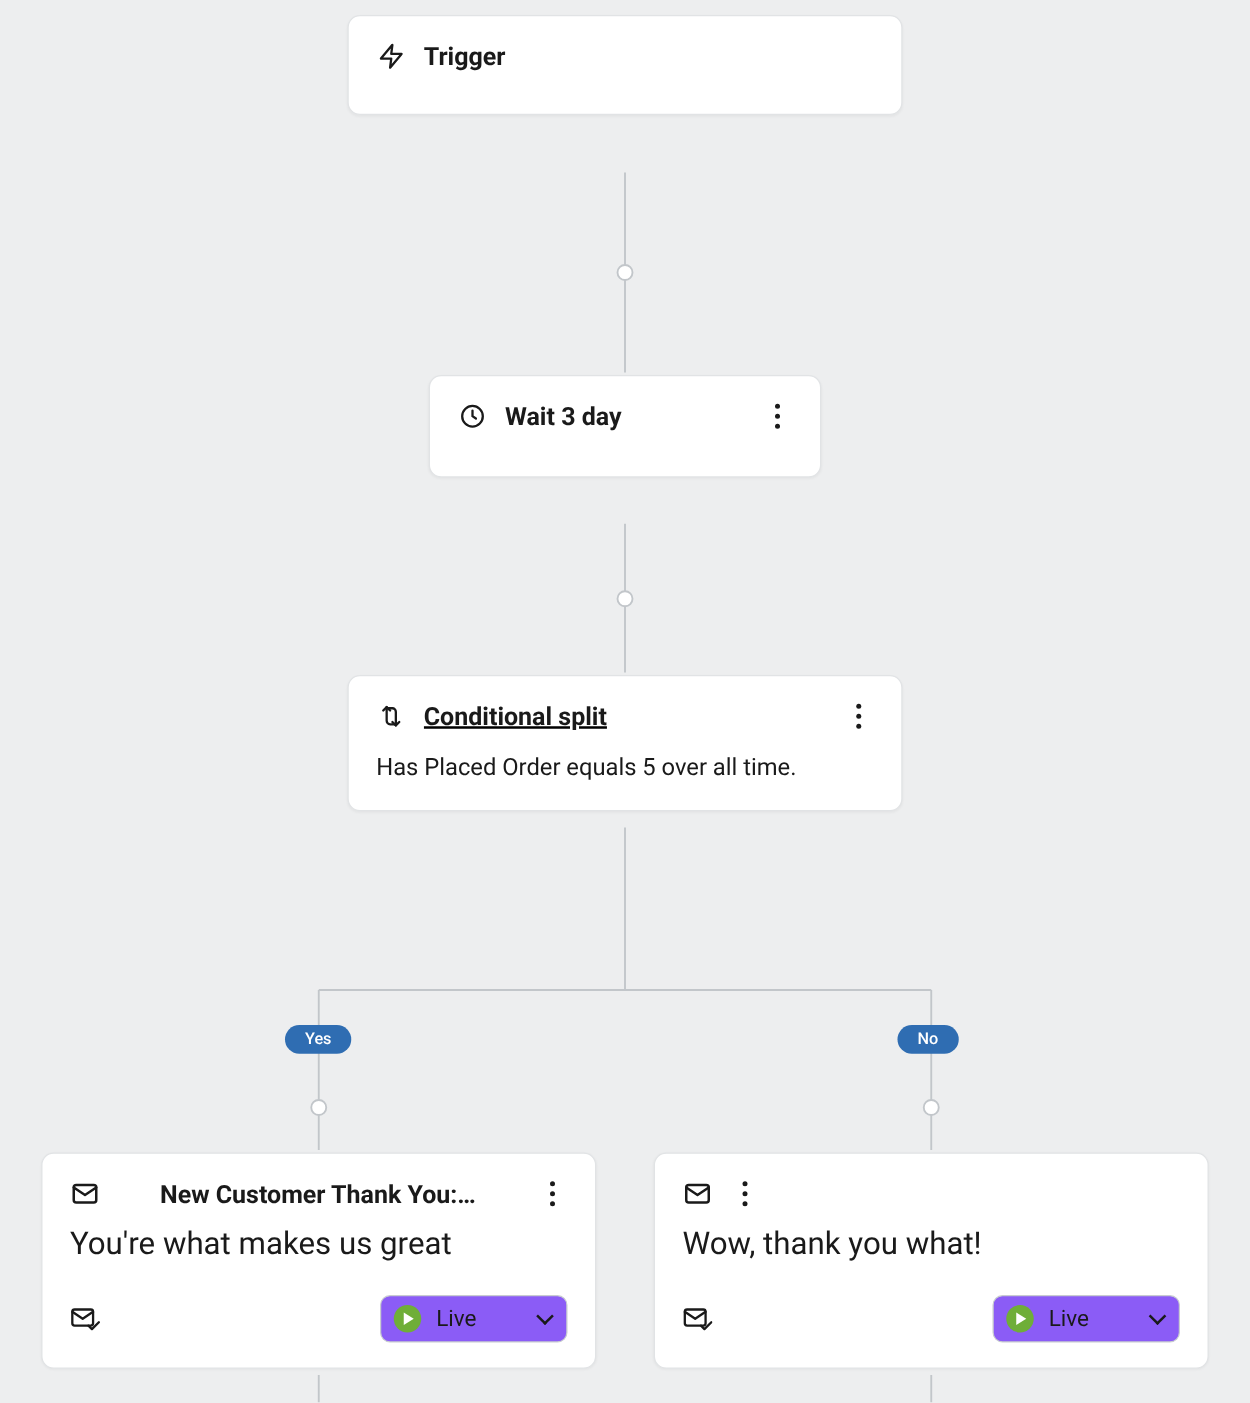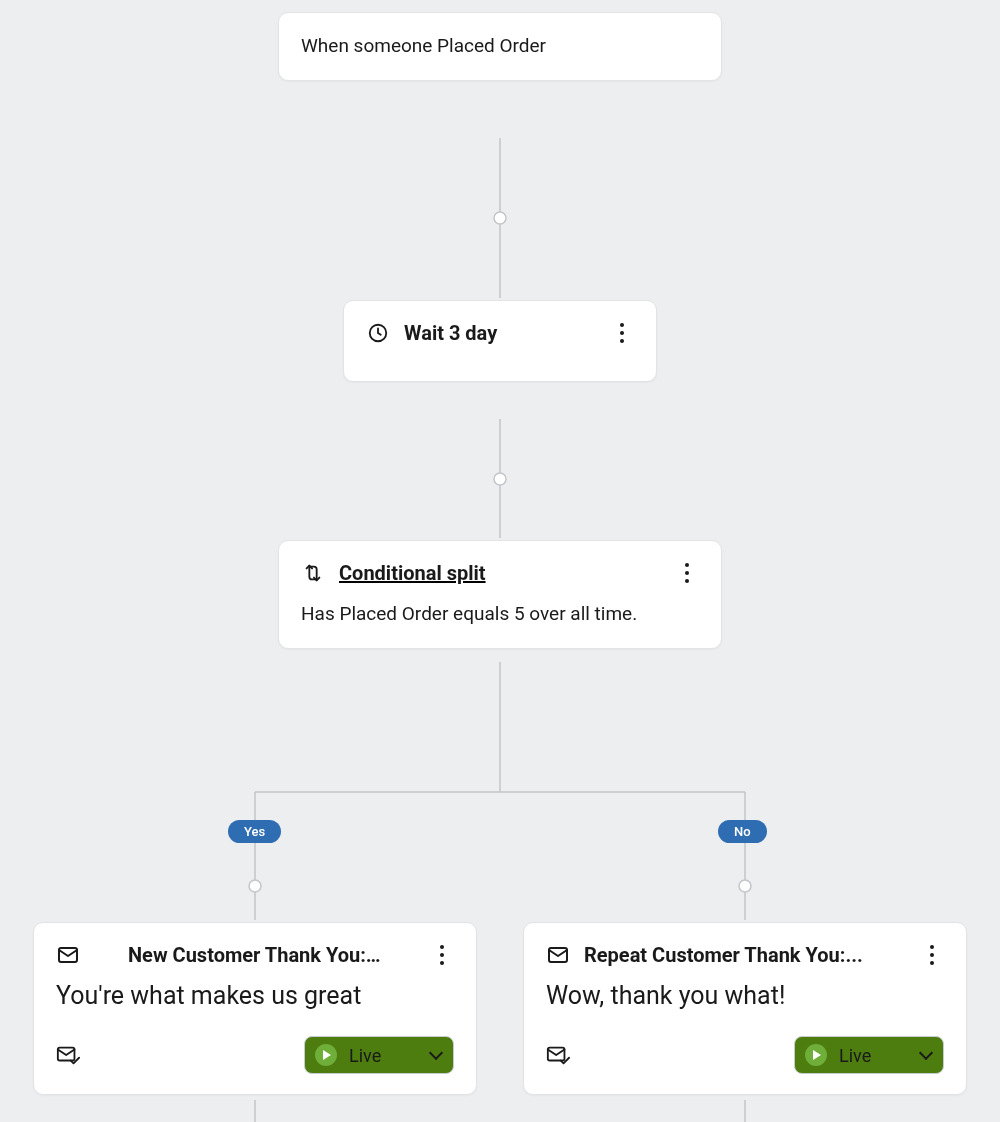--- a/index.html
+++ b/index.html
@@ -77,21 +77,21 @@
     justify-content: space-between;
     margin-top: 26px;
   }
   .status-btn {
     display: flex;
     align-items: center;
     gap: 12px;
     border: 1px solid #c8ccd0;
     border-radius: 8px;
     padding: 7px 12px 7px 10px;
-    background: #4d7c0f;
+    background: #8b5cf6;
     cursor: pointer;
     min-width: 150px;
   }
   .status-play {
     width: 22px; height: 22px; border-radius: 50%;
     background: #6fae38;
     display: flex; align-items: center; justify-content: center;
   }
   .status-play::after {
     content: "";
@@ -134,21 +134,28 @@
   <line x1="255" y1="792" x2="255" y2="920" stroke="#c2c6ca" stroke-width="1.5"></line>
   <line x1="745" y1="792" x2="745" y2="920" stroke="#c2c6ca" stroke-width="1.5"></line>
   <circle cx="255" cy="886" r="6" fill="#fff" stroke="#c2c6ca" stroke-width="1.5"></circle>
   <circle cx="745" cy="886" r="6" fill="#fff" stroke="#c2c6ca" stroke-width="1.5"></circle>
 
   <line x1="255" y1="1100" x2="255" y2="1122" stroke="#c2c6ca" stroke-width="1.5"></line>
   <line x1="745" y1="1100" x2="745" y2="1122" stroke="#c2c6ca" stroke-width="1.5"></line>
 </svg>
 
 <div class="node" style="left:278px; top:12px; width:444px;">
-  <div class="node-desc">When someone Placed Order</div>
+  <div class="node-header">
+    <span class="icon-wrap">
+      <svg width="22" height="22" viewBox="0 0 24 24" fill="none" stroke="#1a1a1a" stroke-width="2" stroke-linejoin="round" stroke-linecap="round">
+        <polygon points="13 2 3 14 12 14 11 22 21 10 12 10 13 2"></polygon>
+      </svg>
+    </span>
+    <div class="node-title">Trigger</div>
+  </div>
 </div>
 
 <div class="node" style="left:343px; top:300px; width:314px;">
   <div class="node-header" style="margin-bottom:16px;">
     <span class="icon-wrap">
       <svg width="22" height="22" viewBox="0 0 24 24" fill="none" stroke="#1a1a1a" stroke-width="2" stroke-linecap="round">
         <circle cx="12" cy="12" r="9"></circle>
           <path d="M12 7v5l3 2"></path>
       </svg>
     </span>
@@ -217,21 +224,20 @@
 </div>
 
 <div class="node" style="left:523px; top:922px; width:444px;">
   <div class="node-header" style="margin-bottom:14px;">
     <span class="icon-wrap">
       <svg width="24" height="24" viewBox="0 0 24 24" fill="none" stroke="#1a1a1a" stroke-width="2" stroke-linecap="round" stroke-linejoin="round">
         <rect x="3" y="5" width="18" height="14" rx="2"></rect>
           <polyline points="3 7 12 13 21 7"></polyline>
       </svg>
     </span>
-    <div class="node-title">Repeat Customer Thank You:...</div>
     <div class="kebab">
         <span></span>
         <span></span>
         <span></span>
       </div>
   </div>
   <div class="small-desc">Wow, thank you what!</div>
   <div class="email-footer">
     <span class="icon-wrap">
       <svg width="26" height="24" viewBox="0 0 26 24" fill="none" stroke="#1a1a1a" stroke-width="2" stroke-linecap="round" stroke-linejoin="round">

